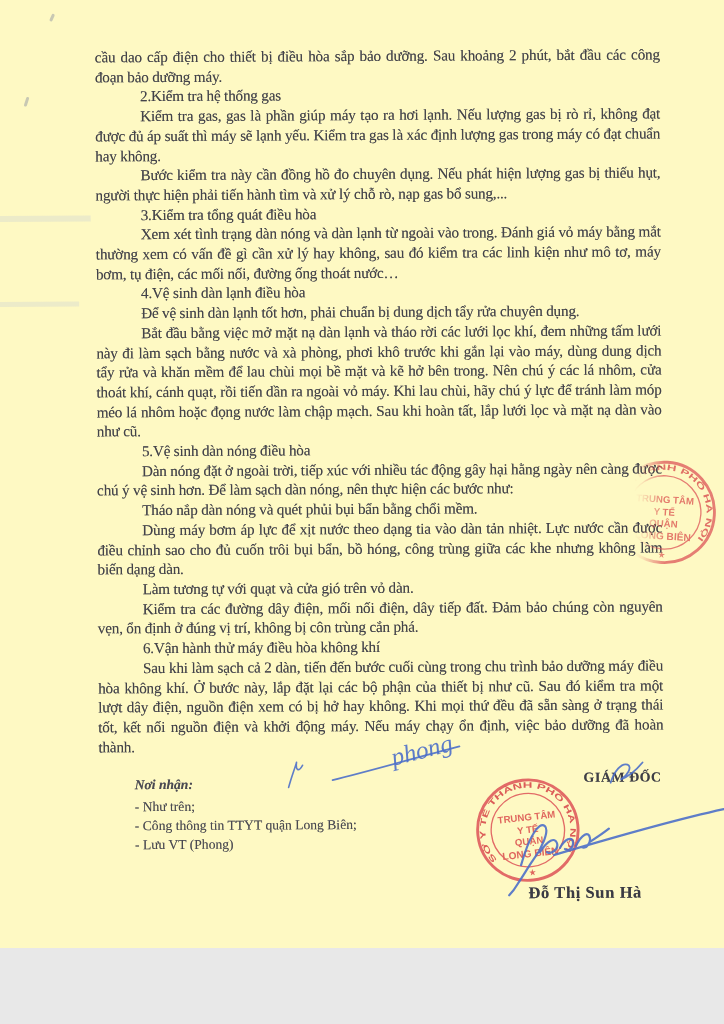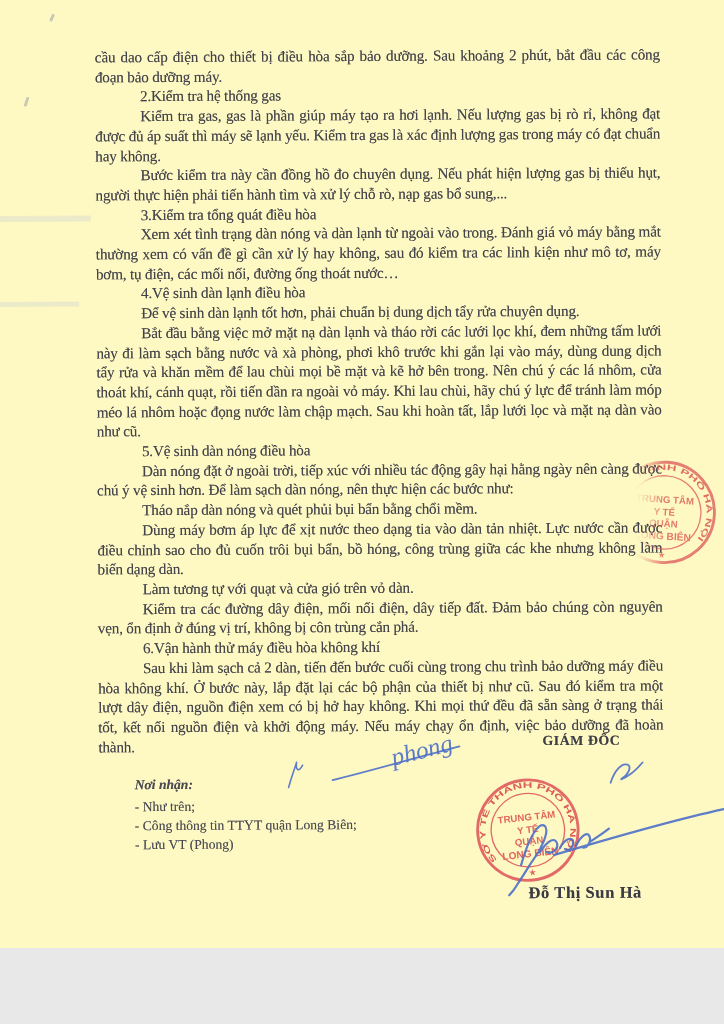--- a/index.html
+++ b/index.html
@@ -20,21 +20,21 @@
   .para.cont{text-indent:0;}
   
   .recipients{
     position:absolute;left:133px;top:774px;width:300px;
     font-size:13.6px;line-height:19px;color:#4a4a52;
     text-shadow:0 0 .4px rgba(74,74,82,.5);
   }
   .rec-label{font-weight:bold;font-style:italic;margin-bottom:3px;}
   
   .sig-title{
-    position:absolute;left:500px;top:734px;width:160px;text-align:center;
+    position:absolute;left:500px;top:771px;width:160px;text-align:right;
     font-size:13.8px;font-weight:bold;letter-spacing:.6px;color:#3e3e46;
     text-shadow:0 0 .4px rgba(62,62,70,.5);
   }
   .sig-name{
     position:absolute;left:502px;top:884px;width:162px;text-align:center;
     font-size:16.5px;font-weight:bold;letter-spacing:.6px;color:#3a3a44;
     text-shadow:0 0 .4px rgba(58,58,68,.5);
   }
   
   .stamp-main{position:absolute;left:470px;top:775px;width:112px;height:112px;

